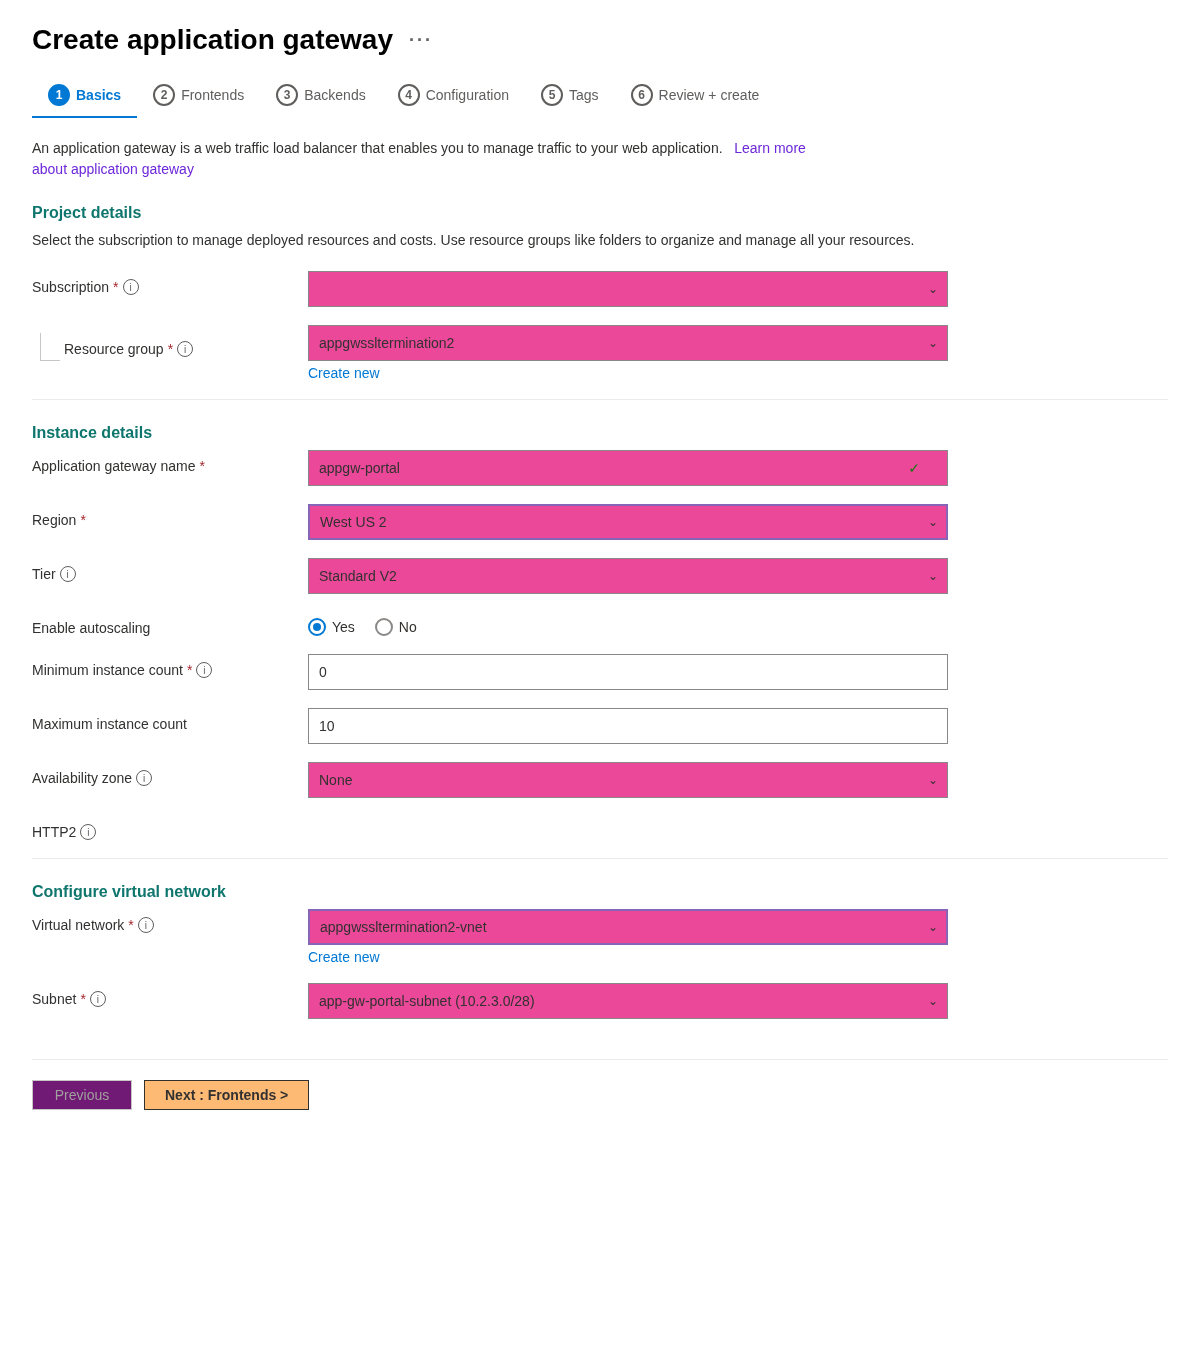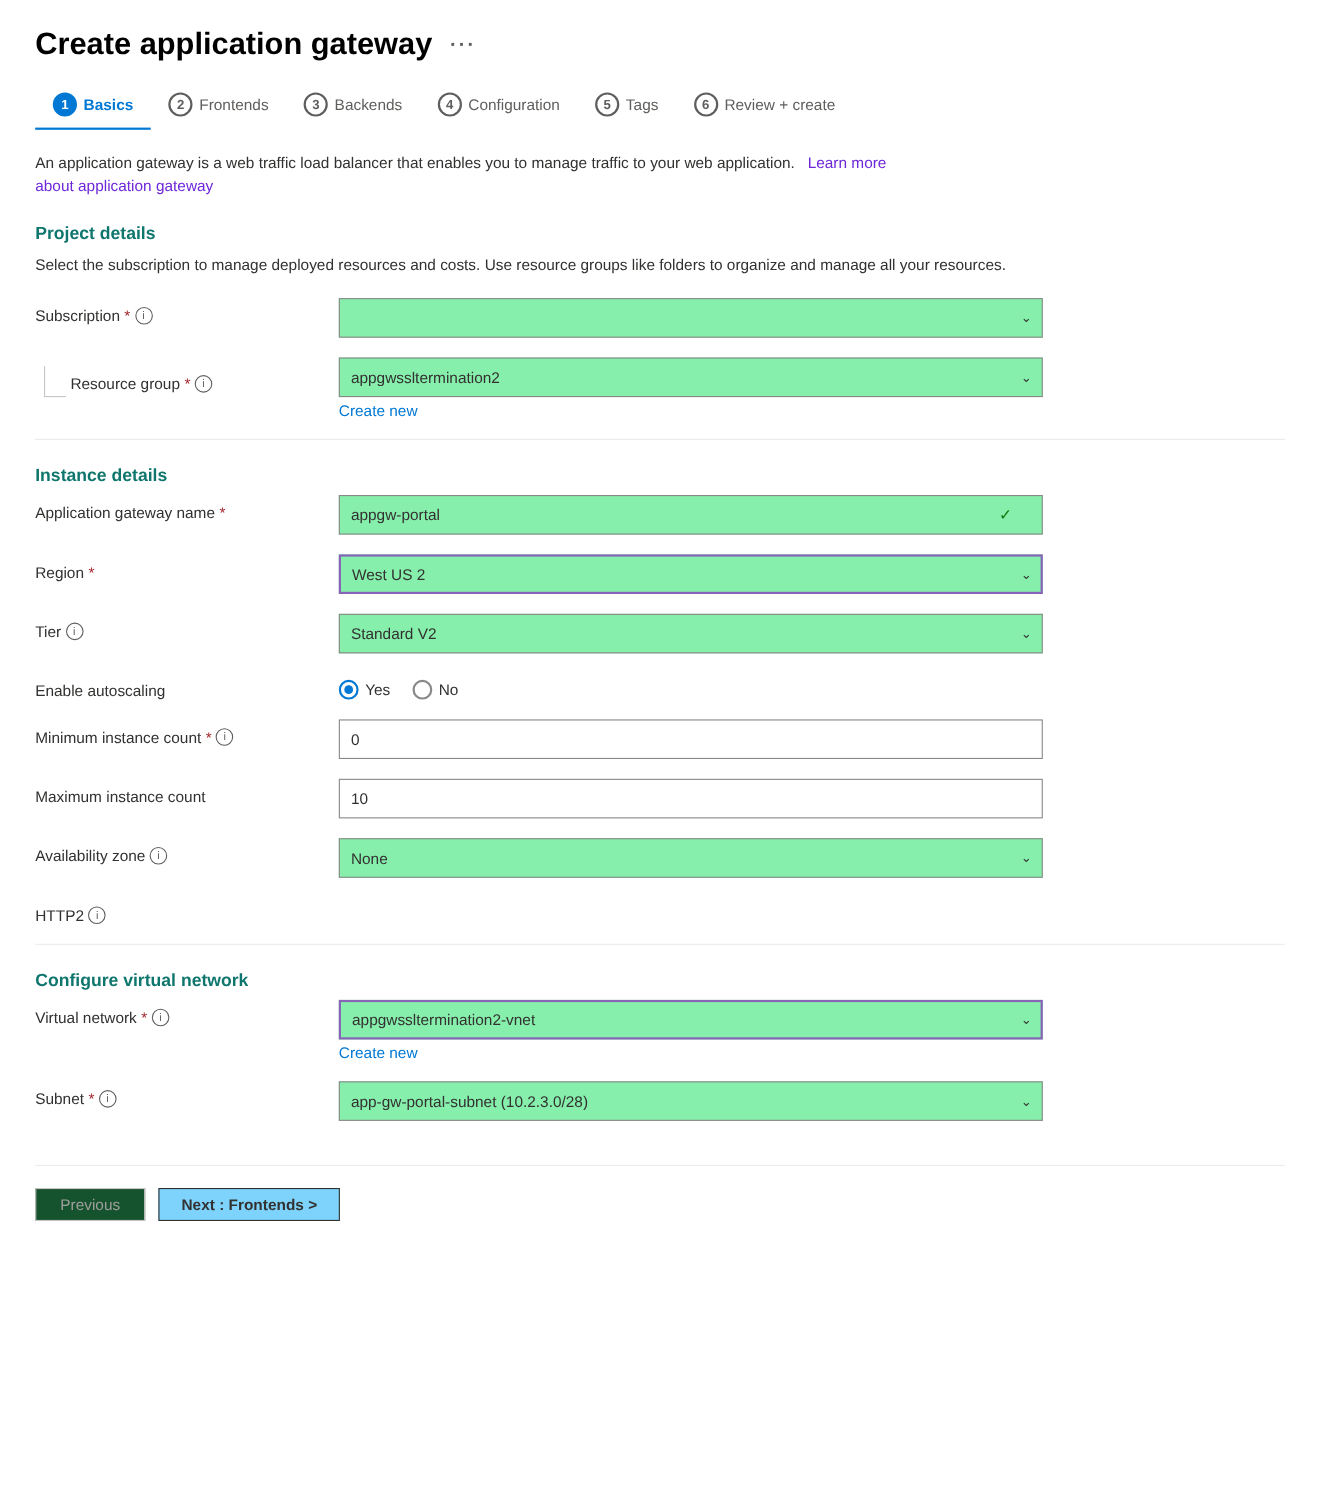--- a/index.html
+++ b/index.html
@@ -136,21 +136,21 @@
     .form-control-wrap {
       flex: 1;
       max-width: 640px;
     }
 
     
     .dropdown {
       width: 100%;
       height: 36px;
       border: 1px solid #8a8886;
-      background: #86efac;
+      background: #ec4899;
       padding: 0 32px 0 10px;
       font-size: 14px;
       color: #323130;
       appearance: none;
       -webkit-appearance: none;
       position: relative;
       cursor: pointer;
       outline: none;
     }
     .dropdown-wrap {
@@ -271,30 +271,30 @@
     .bottom-bar {
       display: flex;
       align-items: center;
       gap: 12px;
       margin-top: 40px;
       padding-top: 20px;
       border-top: 1px solid #edebe9;
     }
     .btn-previous {
       padding: 6px 20px;
-      background: #14532d;
+      background: #701a75;
       color: #a19f9d;
       border: 1px solid #c8c6c4;
       font-size: 14px;
       cursor: not-allowed;
       min-width: 100px;
     }
     .btn-next {
       padding: 6px 20px;
-      background: #7dd3fc;
+      background: #fdba74;
       color: #323130;
       border: 1px solid #323130;
       font-size: 14px;
       cursor: pointer;
       font-weight: 600;
       min-width: 160px;
     }
 
     
     .section-divider {

